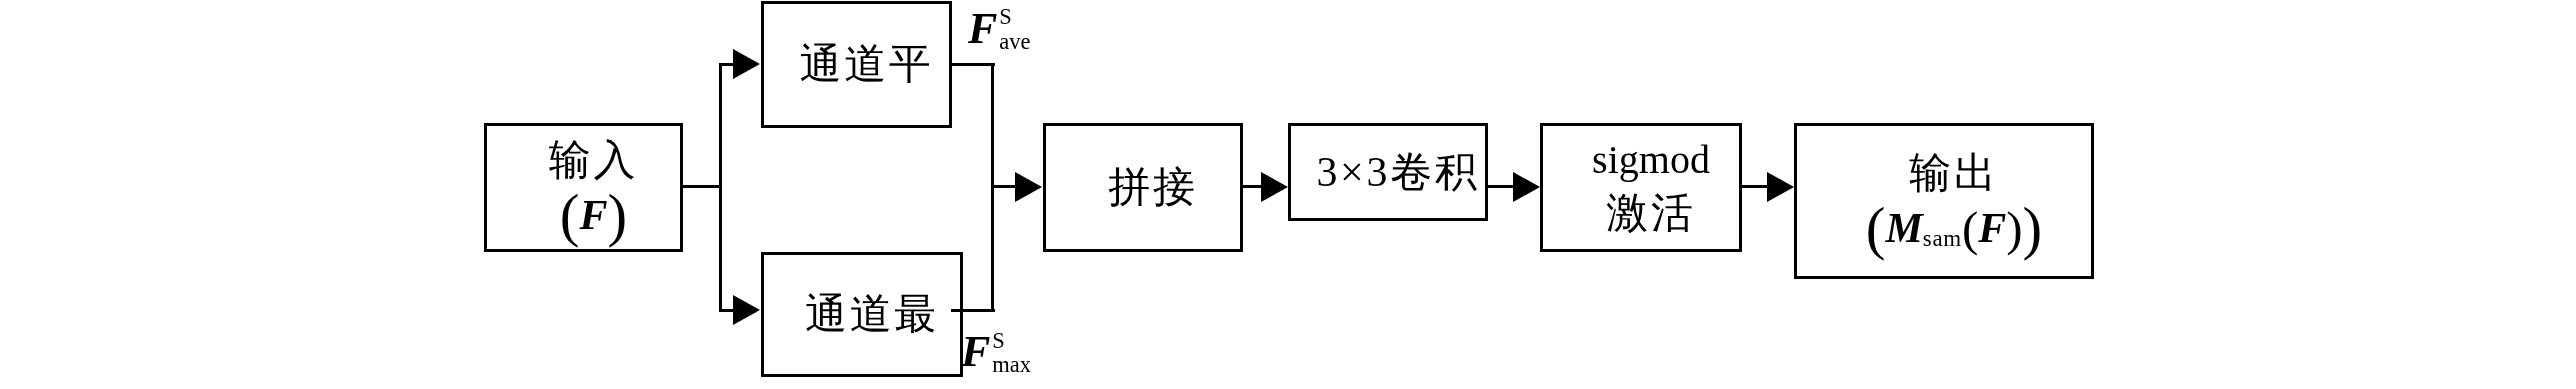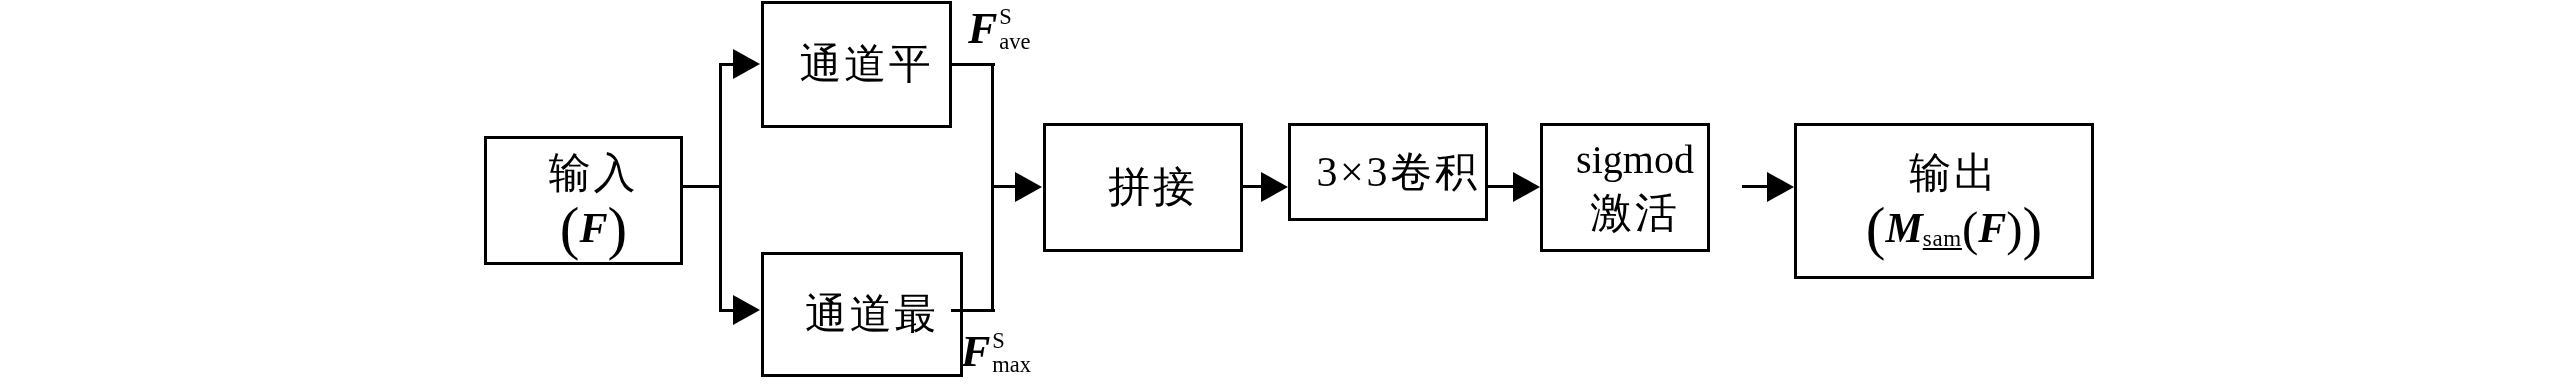--- a/index.html
+++ b/index.html
@@ -60,28 +60,27 @@
   .paren-mid {
     font-size: 49px;
     font-weight: 400;
     line-height: 41px;
   }
   .msub {
     font-size: 23px;
     align-self: flex-end;
     margin-bottom: -9.5px;
     letter-spacing: 0.7px;
-    text-decoration: underline;
-  }
-  #box-input    { left: 484px;  top: 136px; width: 199px; height: 129px; }
+  }
+  #box-input    { left: 484px;  top: 123px; width: 199px; height: 129px; }
   #box-chavg    { left: 761px; top: 1.4px;   width: 191px; height: 127px; }
   #box-chmax    { left: 761px; top: 252px; width: 202px; height: 125px; }
   #box-concat   { left: 1043px; top: 123px; width: 200px; height: 129px; }
   #box-conv     { left: 1288px; top: 123px; width: 200px; height: 98px; }
-  #box-sigmoid  { left: 1540px; top: 123px; width: 170px; height: 129px; }
+  #box-sigmoid  { left: 1540px; top: 123px; width: 202px; height: 129px; }
   #box-output   { left: 1794px; top: 123px; width: 300px; height: 156px; }
   
   .hline, .vline {
     position: absolute;
     background: #000000;
   }
   .hline { height: 3.4px; }
   .vline { width: 3.4px; }
   #line-input-out     { left: 681px; top: 185px; width: 40px; }
   #line-branch-vert   { left: 719px; top: 63px;  height: 249px; }

